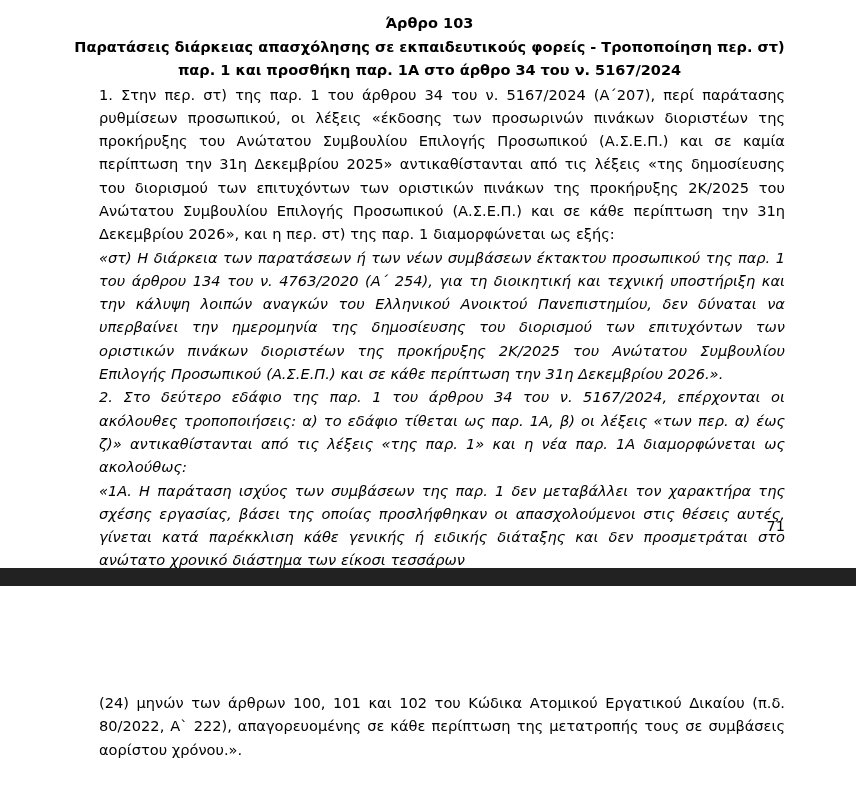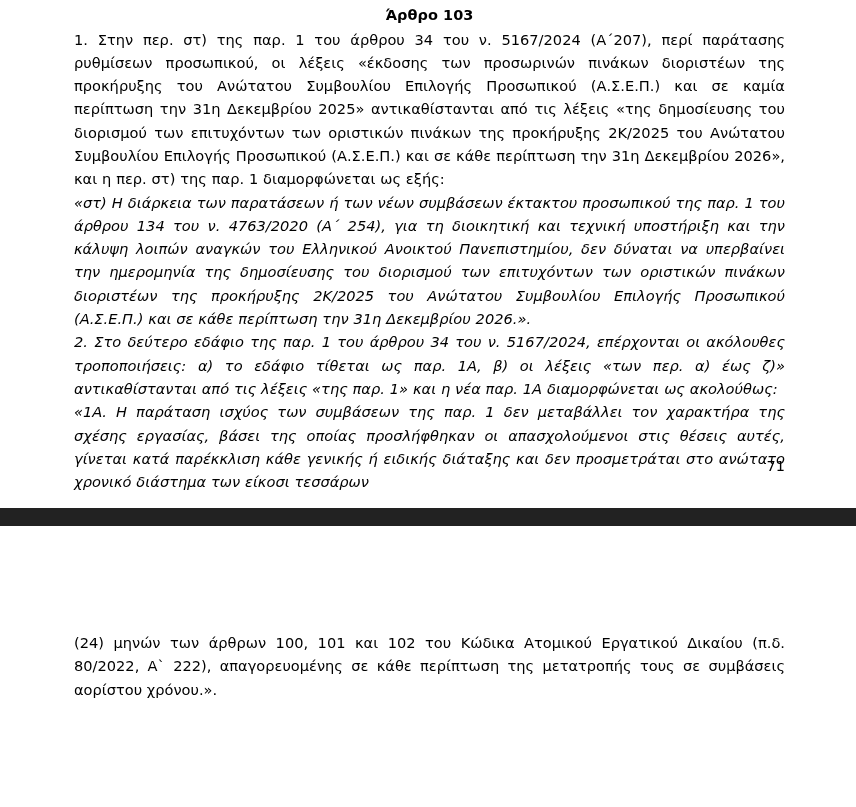--- a/index.html
+++ b/index.html
@@ -17,22 +17,22 @@
     position: relative;
   }
 
   .page {
     position: relative;
     box-sizing: border-box;
     background: #ffffff;
   }
 
   .page-one {
-    height: 508px;
-    padding: 4px 71px 0 74px;
+    height: 568px;
+    padding: 12px 71px 0 74px;
   }
 
   .page-two {
     height: 157px;
     padding: 105px 71px 0 74px;
   }
 
   .doc-title {
     text-align: center;
     font-weight: bold;
@@ -89,31 +89,36 @@
     margin: 0;
     font-size: 14.6px;
     line-height: 23.3px;
     text-align: justify;
     text-justify: inter-word;
   }
 
   
   .body-par, .bottom-par {
     text-align-last: left;
+    margin-left: 25px;
   }
 </style>
 </head>
 <body>
 
 <div class="page page-one">
 
   <h1 class="doc-title">
     <span class="title-line">Άρθρο 103</span>
   </h1>
 
+  <h2 class="doc-subtitle">
+    <span class="title-line">Παρατάσεις διάρκειας απασχόλησης σε εκπαιδευτικούς φορείς - Τροποποίηση περ. στ) παρ. 1 και</span>
+    <span class="title-line">προσθήκη παρ. 1Α στο άρθρο 34 του ν. 5167/2024</span>
+  </h2>
 
   <p class="body-par">1. Στην περ. στ) της παρ. 1 του άρθρου 34 του ν. 5167/2024 (Α΄207), περί παράτασης ρυθμίσεων προσωπικού, οι λέξεις «έκδοσης των προσωρινών πινάκων διοριστέων της προκήρυξης του Ανώτατου Συμβουλίου Επιλογής Προσωπικού (Α.Σ.Ε.Π.) και σε καμία περίπτωση την 31η Δεκεμβρίου 2025» αντικαθίστανται από τις λέξεις «της δημοσίευσης του διορισμού των επιτυχόντων των οριστικών πινάκων της προκήρυξης 2Κ/2025 του Ανώτατου Συμβουλίου Επιλογής Προσωπικού (Α.Σ.Ε.Π.) και σε κάθε περίπτωση την 31η Δεκεμβρίου 2026», και η περ. στ) της παρ. 1 διαμορφώνεται ως εξής:</p>
   <p class="body-par par-gap">«στ) Η διάρκεια των παρατάσεων ή των νέων συμβάσεων έκτακτου προσωπικού της παρ. 1 του άρθρου 134 του ν. 4763/2020 (Α΄ 254), για τη διοικητική και τεχνική υποστήριξη και την κάλυψη λοιπών αναγκών του Ελληνικού Ανοικτού Πανεπιστημίου, δεν δύναται να υπερβαίνει την ημερομηνία της δημοσίευσης του διορισμού των επιτυχόντων των οριστικών πινάκων διοριστέων της προκήρυξης 2Κ/2025 του Ανώτατου Συμβουλίου Επιλογής Προσωπικού (Α.Σ.Ε.Π.) και σε κάθε περίπτωση την 31η Δεκεμβρίου 2026.».</p>
   <p class="body-par par-gap">2. Στο δεύτερο εδάφιο της παρ. 1 του άρθρου 34 του ν. 5167/2024, επέρχονται οι ακόλουθες τροποποιήσεις: α)  το εδάφιο τίθεται ως παρ. 1Α, β) οι λέξεις «των περ. α) έως ζ)» αντικαθίστανται από τις λέξεις «της παρ. 1» και η νέα παρ. 1Α διαμορφώνεται ως ακολούθως:</p>
   <p class="body-par par-gap">«1Α. Η παράταση ισχύος των συμβάσεων της παρ. 1 δεν μεταβάλλει τον χαρακτήρα της σχέσης εργασίας, βάσει της οποίας προσλήφθηκαν οι απασχολούμενοι στις θέσεις αυτές, γίνεται κατά παρέκκλιση κάθε γενικής ή ειδικής διάταξης και δεν προσμετράται στο ανώτατο χρονικό διάστημα των είκοσι τεσσάρων</p>
 
   <div class="page-number">71</div>
 </div>
 
 <div class="divider-bar"></div>

